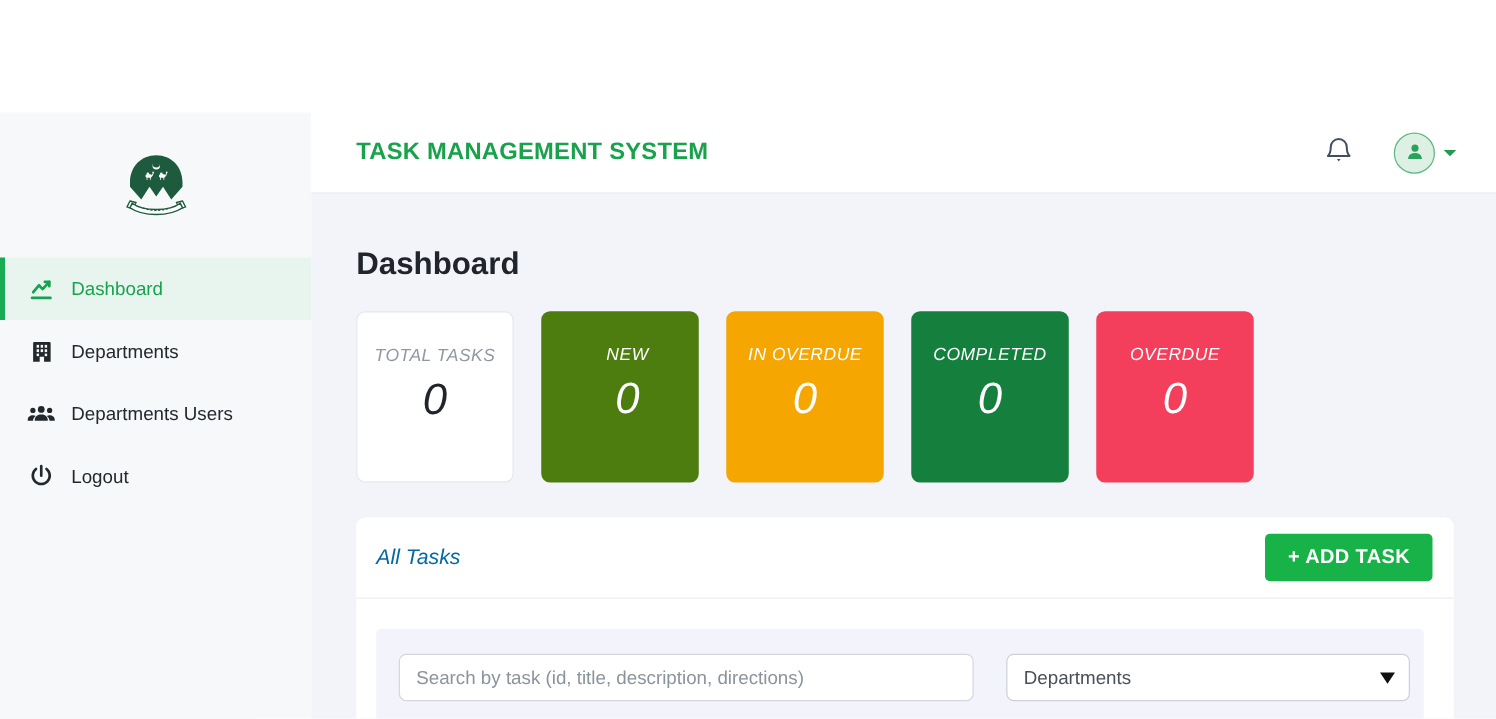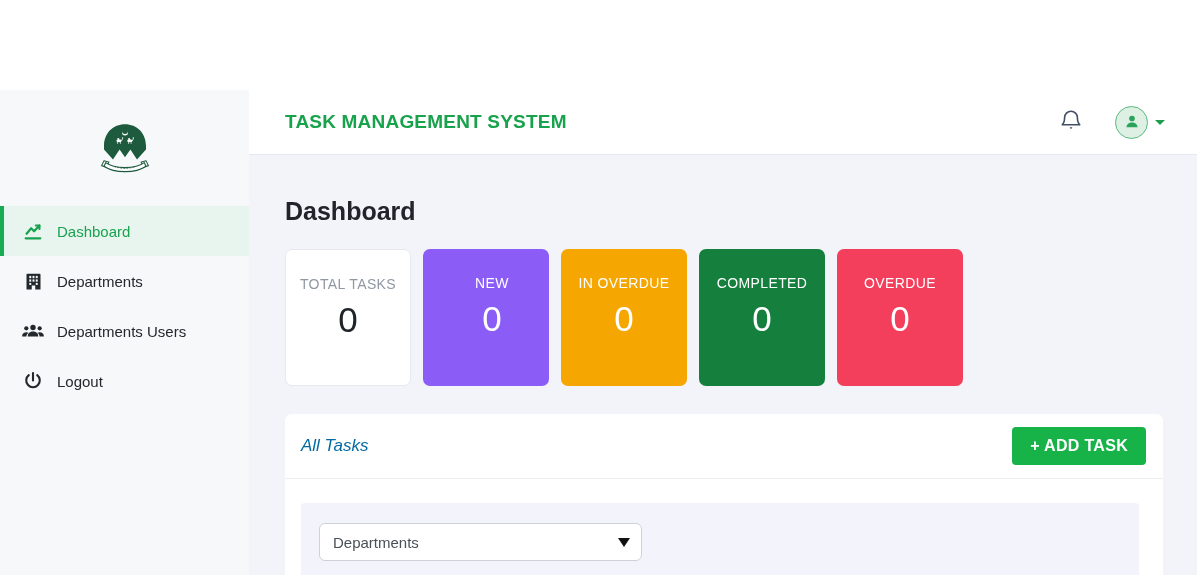--- a/index.html
+++ b/index.html
@@ -55,21 +55,21 @@
     border-top: 5px solid #1f9d4f;
   }
 
   
   .main {
     position: absolute; left: 249px; right: 0; top: 155px; bottom: 0;
     background: #f3f4fa; padding: 42px 34px 0 36px; overflow: hidden;
   }
   .page-heading { font-size: 25px; font-weight: 700; color: #21252b; }
 
-  .stats-row { display: flex; gap: 12px; margin-top: 23px; }
+  .stats-row { display: flex; gap: 22px; margin-top: 23px; font-style: italic; }
   .stat-card {
     width: 126px; height: 137px; border-radius: 7px;
     display: flex; flex-direction: column; align-items: center;
     padding-top: 26px; text-align: center; flex: none;
   }
   .stat-card--light { background: #ffffff; border: 1px solid #e7e8ef; }
   .stat-label { font-size: 14px; letter-spacing: 0.4px; line-height: 1.25; padding: 0 8px; }
   .stat-value { font-size: 35px; margin-top: 7px; line-height: 1.1; }
 
   
@@ -228,21 +228,21 @@
   </header>
 
   <main class="main">
     <h1 class="page-heading">Dashboard</h1>
 
     <div class="stats-row">
       <div class="stat-card stat-card--light" style="background-color: rgb(255, 255, 255);">
         <div class="stat-label" style="color: rgb(143, 152, 163);">TOTAL TASKS</div>
         <div class="stat-value" style="color: rgb(33, 37, 41);">0</div>
       </div>
-      <div class="stat-card" style="background-color: #8b5cf6; padding-left: 12px;">
+      <div class="stat-card" style="background-color: #4d7c0f; padding-left: 12px;">
         <div class="stat-label" style="color: rgb(255, 255, 255);">NEW</div>
         <div class="stat-value" style="color: rgb(255, 255, 255);">0</div>
       </div>
       <div class="stat-card" style="background-color: rgb(245, 166, 0);">
         <div class="stat-label" style="color: rgb(255, 255, 255);">IN OVERDUE</div>
         <div class="stat-value" style="color: rgb(255, 255, 255);">0</div>
       </div>
       <div class="stat-card" style="background-color: #15803d;">
         <div class="stat-label" style="color: rgb(255, 255, 255);">COMPLETED</div>
         <div class="stat-value" style="color: rgb(255, 255, 255);">0</div>
@@ -252,20 +252,21 @@
         <div class="stat-value" style="color: rgb(255, 255, 255);">0</div>
       </div>
     </div>
 
     <section class="tasks-card">
       <div class="tasks-card-header">
         <div class="tasks-title">All Tasks</div>
         <button class="add-task-btn" style="background-color: rgb(23, 178, 72);">+ ADD TASK</button>
       </div>
       <div class="filter-panel">
+        <input class="search-input" type="text" placeholder="Search by task (id, title, description, directions)" style="">
         <div class="select-wrap">
           <select class="dept-select">
             <option>Departments</option>
           </select>
           <span class="select-arrow"></span>
         </div>
       </div>
     </section>
   </main>
 

